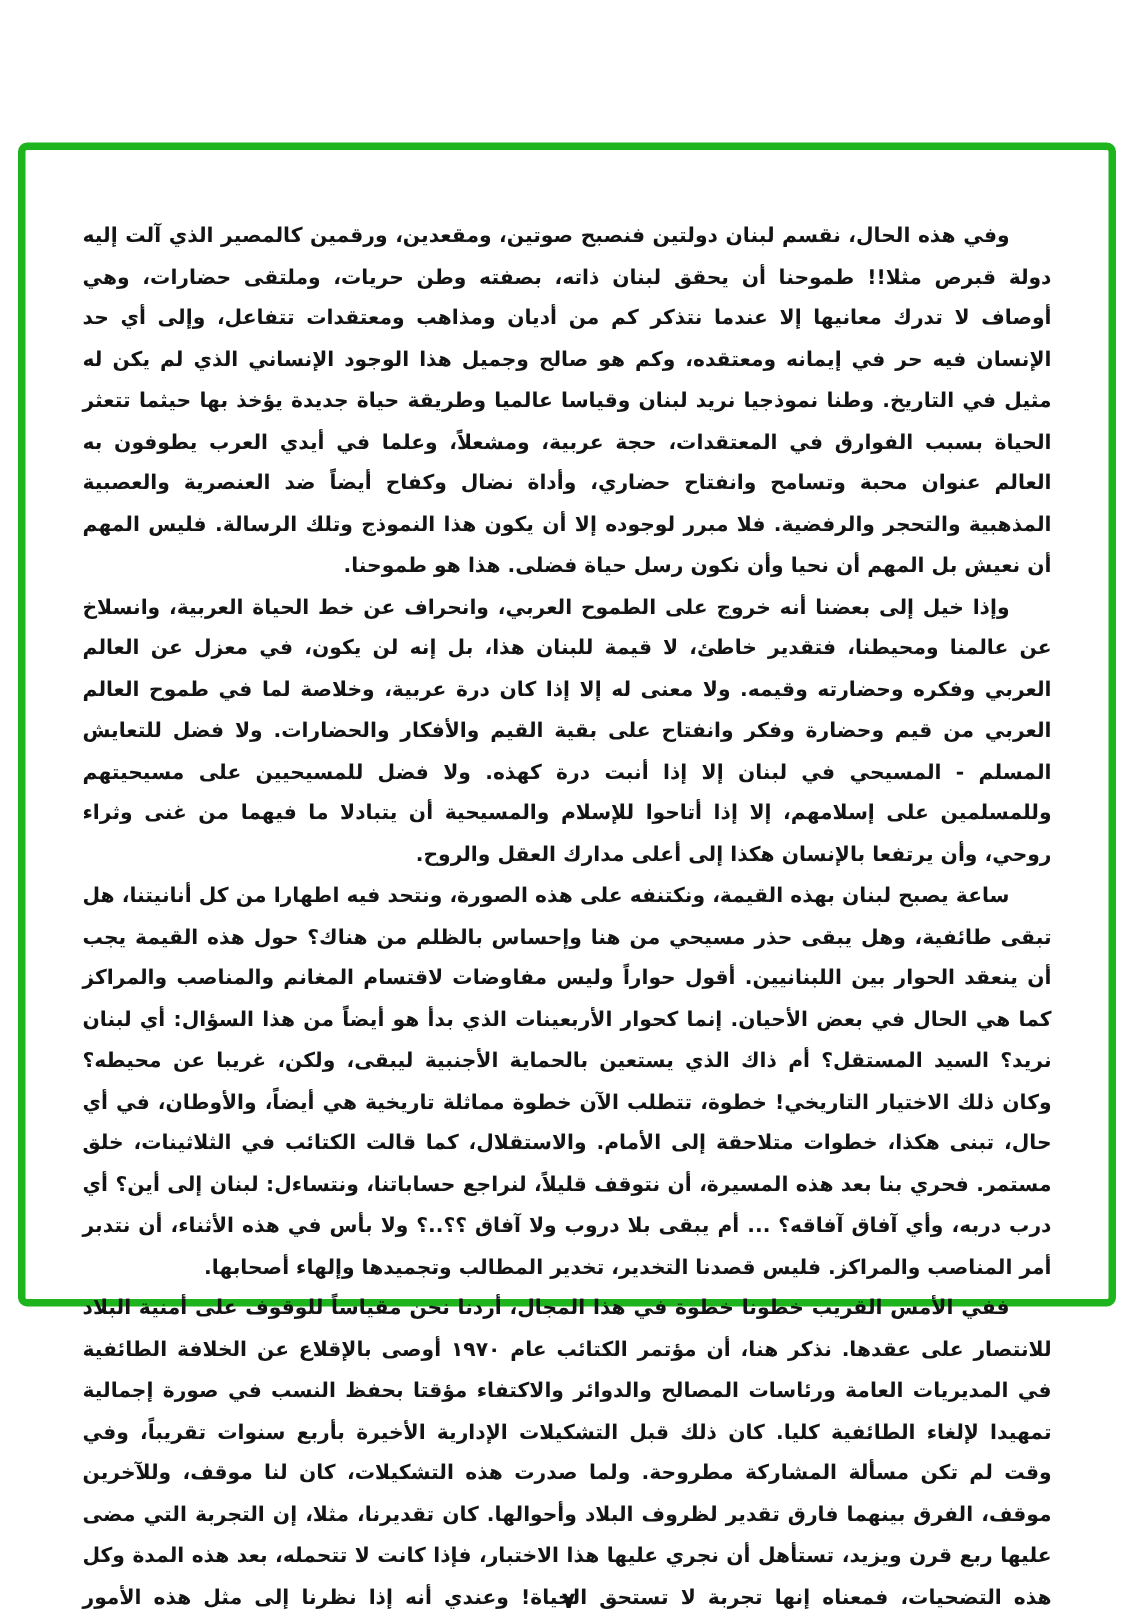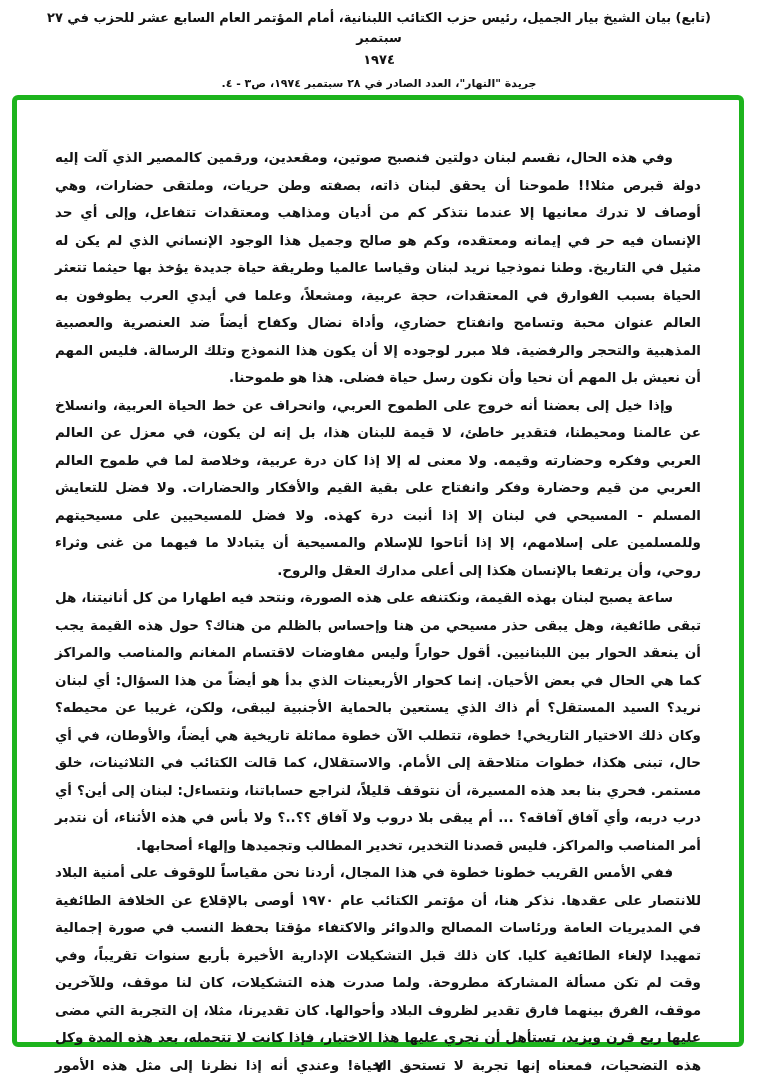--- a/index.html
+++ b/index.html
@@ -37,21 +37,21 @@
   .h-source {
     font-size: 11px;
     font-weight: bold;
     margin-top: 10px;
   }
   .frame {
     position: absolute;
     left: 12px;
     top: 95px;
     width: 732px;
-    height: 952px;
+    height: 776px;
     border: 5px solid #1db41d;
     border-radius: 6px;
     box-sizing: border-box;
     background: #ffffff;
   }
   .content {
     position: absolute;
     top: 44px;
     left: 38px;
     right: 38px;
@@ -75,25 +75,20 @@
     font-size: 15px;
     font-weight: bold;
     color: #111111;
   }
 </style>
 </head>
 <body>
 
 <div class="page">
 
-  <div class="header">
-    <div class="h-line1">(تابع) بيان الشيخ بيار الجميل، رئيس حزب الكتائب اللبنانية، أمام المؤتمر العام السابع عشر للحزب في ٢٧ سبتمبر</div>
-    <div class="h-line2">١٩٧٤</div>
-    <div class="h-source">جريدة "النهار"، العدد الصادر في ٢٨ سبتمبر ١٩٧٤، ص٣ - ٤.</div>
-  </div>
 
   <div class="frame">
     <div class="content">
       <p>وفي هذه الحال، نقسم لبنان دولتين فنصبح صوتين، ومقعدين، ورقمين كالمصير الذي آلت إليه دولة قبرص مثلا!! طموحنا أن يحقق لبنان ذاته، بصفته وطن حريات، وملتقى حضارات، وهي أوصاف لا تدرك معانيها إلا عندما نتذكر كم من أديان ومذاهب ومعتقدات تتفاعل، وإلى أي حد الإنسان فيه حر في إيمانه ومعتقده، وكم هو صالح وجميل هذا الوجود الإنساني الذي لم يكن له مثيل في التاريخ. وطنا نموذجيا نريد لبنان وقياسا عالميا وطريقة حياة جديدة يؤخذ بها حيثما تتعثر الحياة بسبب الفوارق في المعتقدات، حجة عربية، ومشعلاً، وعلما في أيدي العرب يطوفون به العالم عنوان محبة وتسامح وانفتاح حضاري، وأداة نضال وكفاح أيضاً ضد العنصرية والعصبية المذهبية والتحجر والرفضية. فلا مبرر لوجوده إلا أن يكون هذا النموذج وتلك الرسالة. فليس المهم أن نعيش بل المهم أن نحيا وأن نكون رسل حياة فضلى. هذا هو طموحنا.</p>
       <p>وإذا خيل إلى بعضنا أنه خروج على الطموح العربي، وانحراف عن خط الحياة العربية، وانسلاخ عن عالمنا ومحيطنا، فتقدير خاطئ، لا قيمة للبنان هذا، بل إنه لن يكون، في معزل عن العالم العربي وفكره وحضارته وقيمه. ولا معنى له إلا إذا كان درة عربية، وخلاصة لما في طموح العالم العربي من قيم وحضارة وفكر وانفتاح على بقية القيم والأفكار والحضارات. ولا فضل للتعايش المسلم - المسيحي في لبنان إلا إذا أنبت درة كهذه. ولا فضل للمسيحيين على مسيحيتهم وللمسلمين على إسلامهم، إلا إذا أتاحوا للإسلام والمسيحية أن يتبادلا ما فيهما من غنى وثراء روحي، وأن يرتفعا بالإنسان هكذا إلى أعلى مدارك العقل والروح.</p>
       <p>ساعة يصبح لبنان بهذه القيمة، ونكتنفه على هذه الصورة، ونتحد فيه اطهارا من كل أنانيتنا، هل تبقى طائفية، وهل يبقى حذر مسيحي من هنا وإحساس بالظلم من هناك؟ حول هذه القيمة يجب أن ينعقد الحوار بين اللبنانيين. أقول حواراً وليس مفاوضات لاقتسام المغانم والمناصب والمراكز كما هي الحال في بعض الأحيان. إنما كحوار الأربعينات الذي بدأ هو أيضاً من هذا السؤال: أي لبنان نريد؟ السيد المستقل؟ أم ذاك الذي يستعين بالحماية الأجنبية ليبقى، ولكن، غريبا عن محيطه؟ وكان ذلك الاختيار التاريخي! خطوة، تتطلب الآن خطوة مماثلة تاريخية هي أيضاً، والأوطان، في أي حال، تبنى هكذا، خطوات متلاحقة إلى الأمام. والاستقلال، كما قالت الكتائب في الثلاثينات، خلق مستمر. فحري بنا بعد هذه المسيرة، أن نتوقف قليلاً، لنراجع حساباتنا، ونتساءل: لبنان إلى أين؟ أي درب دربه، وأي آفاق آفاقه؟ ... أم يبقى بلا دروب ولا آفاق ؟؟..؟ ولا بأس في هذه الأثناء، أن نتدبر أمر المناصب والمراكز. فليس قصدنا التخدير، تخدير المطالب وتجميدها وإلهاء أصحابها.</p>
       <p>ففي الأمس القريب خطونا خطوة في هذا المجال، أردنا نحن مقياساً للوقوف على أمنية البلاد للانتصار على عقدها. نذكر هنا، أن مؤتمر الكتائب عام ١٩٧٠ أوصى بالإقلاع عن الخلافة الطائفية في المديريات العامة ورئاسات المصالح والدوائر والاكتفاء مؤقتا بحفظ النسب في صورة إجمالية تمهيدا لإلغاء الطائفية كليا. كان ذلك قبل التشكيلات الإدارية الأخيرة بأربع سنوات تقريباً، وفي وقت لم تكن مسألة المشاركة مطروحة. ولما صدرت هذه التشكيلات، كان لنا موقف، وللآخرين موقف، الفرق بينهما فارق تقدير لظروف البلاد وأحوالها. كان تقديرنا، مثلا، إن التجربة التي مضى عليها ربع قرن ويزيد، تستأهل أن نجري عليها هذا الاختبار، فإذا كانت لا تتحمله، بعد هذه المدة وكل هذه التضحيات، فمعناه إنها تجربة لا تستحق الحياة! وعندي أنه إذا نظرنا إلى مثل هذه الأمور بصفتها خطوات لتعميق الثقة، وعملية اختبار للثقة نفسها، تهون علينا الحلول وتسهل الدروب. فأي مانع مثلا، أن يضار اليوم إلى</p>
     </div>
   </div>
 

